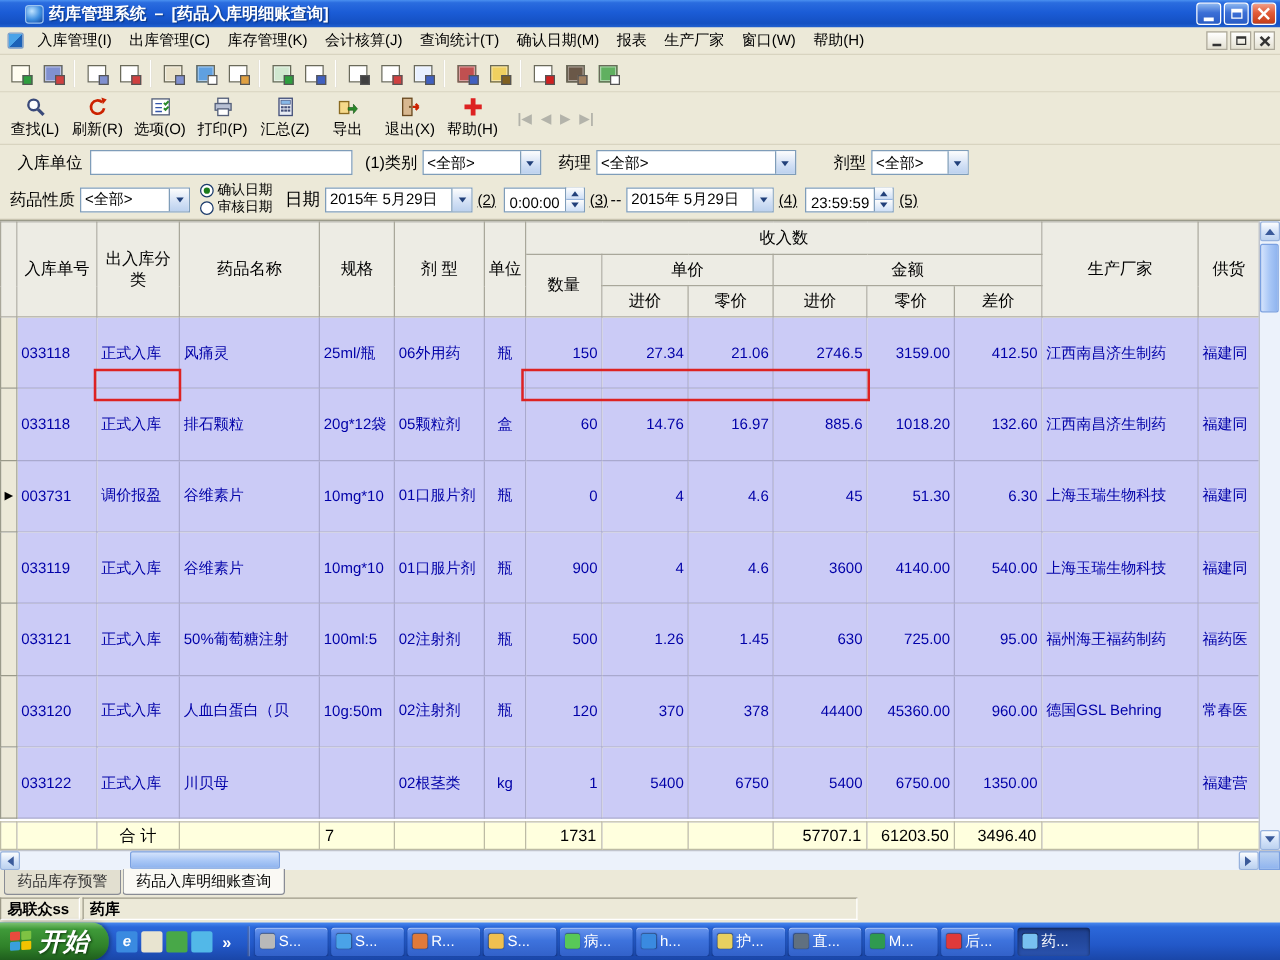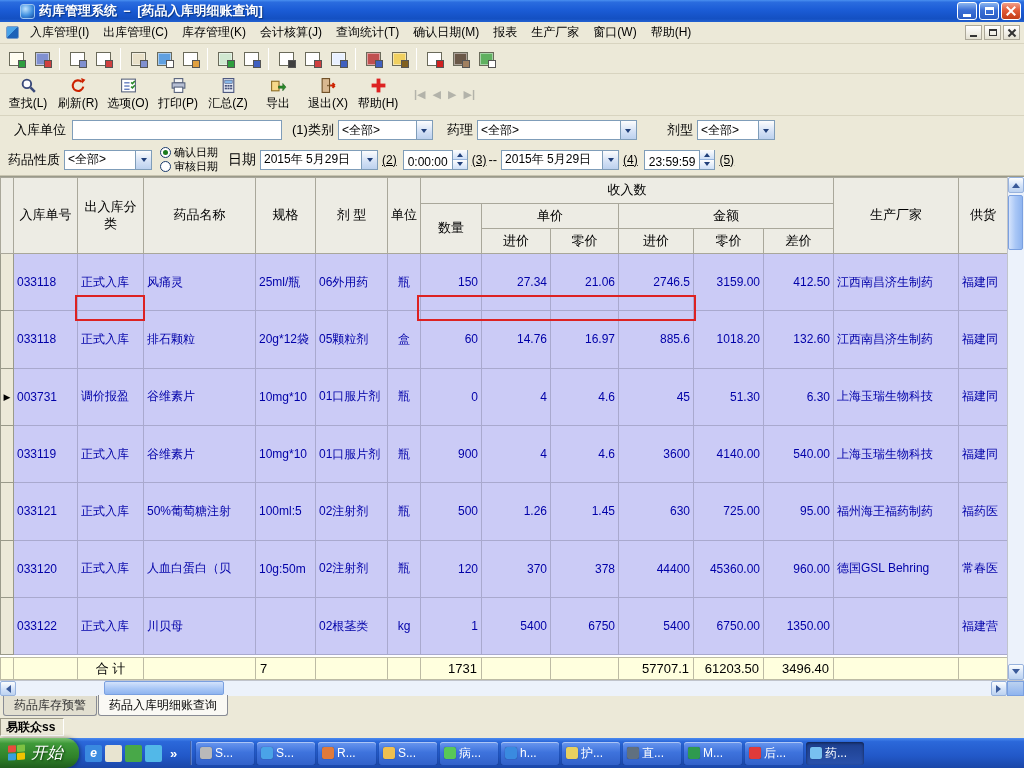--- a/index.html
+++ b/index.html
@@ -116,21 +116,21 @@
 .statusbar{height:22px;flex:none;display:flex;gap:2px;background:#ECE9D8;padding:2px 2px 2px 0;font-size:12px;}
 .sp{border:1px solid;border-color:#9d9a88 #fff #fff #9d9a88;display:flex;align-items:center;padding:0 5px;background:#ECE9D8;white-space:nowrap;overflow:hidden;font-weight:bold;}
 .sp1{width:64px;flex:none;}
 .sp2{width:620px;flex:none;}
 .sp3{flex:1;}
 
 
 .taskbar{height:30px;flex:none;display:flex;align-items:center;background:linear-gradient(180deg,#4a8af0 0%,#2b68da 12%,#2258c8 60%,#1a46a8 100%);}
 .startbtn{flex:none;height:30px;display:flex;align-items:center;gap:5px;padding:0 16px 0 8px;border-radius:0 14px 14px 0;cursor:pointer;
  background:linear-gradient(180deg,#7cc271 0%,#3f9a39 18%,#2f8129 65%,#1f5e1d 100%);box-shadow:1px 0 4px rgba(0,0,0,.45);}
-.startlabel{color:#fff;font-size:16px;font-weight:normal;font-style:italic;text-shadow:1px 1px 2px #123d10;}
+.startlabel{color:#fff;font-size:20px;font-weight:bold;font-style:italic;text-shadow:1px 1px 2px #123d10;}
 .winflag{position:relative;width:18px;height:16px;display:grid;grid-template-columns:8px 8px;grid-template-rows:7px 7px;gap:1px;transform:skewY(-4deg);}
 .winflag i{border-radius:1px;display:block;}
 .winflag i:nth-child(1){background:#e84c3d;}
 .winflag i:nth-child(2){background:#7ec243;}
 .winflag i:nth-child(3){background:#39a0dd;}
 .winflag i:nth-child(4){background:#f2c300;}
 .qlaunch{flex:none;display:flex;align-items:center;gap:3px;padding:0 6px;}
 .qic{width:17px;height:17px;border-radius:2px;display:flex;align-items:center;justify-content:center;color:#fff;font-weight:bold;font-size:12px;font-style:italic;cursor:pointer;}
 .qic.flat{background:transparent !important;font-style:normal;font-size:13px;}
 .tdivider{flex:none;width:2px;height:24px;background:rgba(255,255,255,.25);border-left:1px solid rgba(0,0,30,.3);margin:0 2px;}
@@ -679,20 +679,21 @@
     <span class="hcorner"></span>
   </div>
 
   <div class="tabsrow" id="bottom-tabs">
       <span class="btab">药品库存预警</span>
       <span class="btab active">药品入库明细账查询</span>
     </div>
 
   <div class="statusbar">
     <span class="sp sp1">易联众ss</span>
+    <span class="sp sp2">药库</span>
   </div>
 
   <div class="taskbar">
     <span class="startbtn">
       <span class="winflag">
           <i></i>
           <i></i>
           <i></i>
           <i></i>
         </span>

